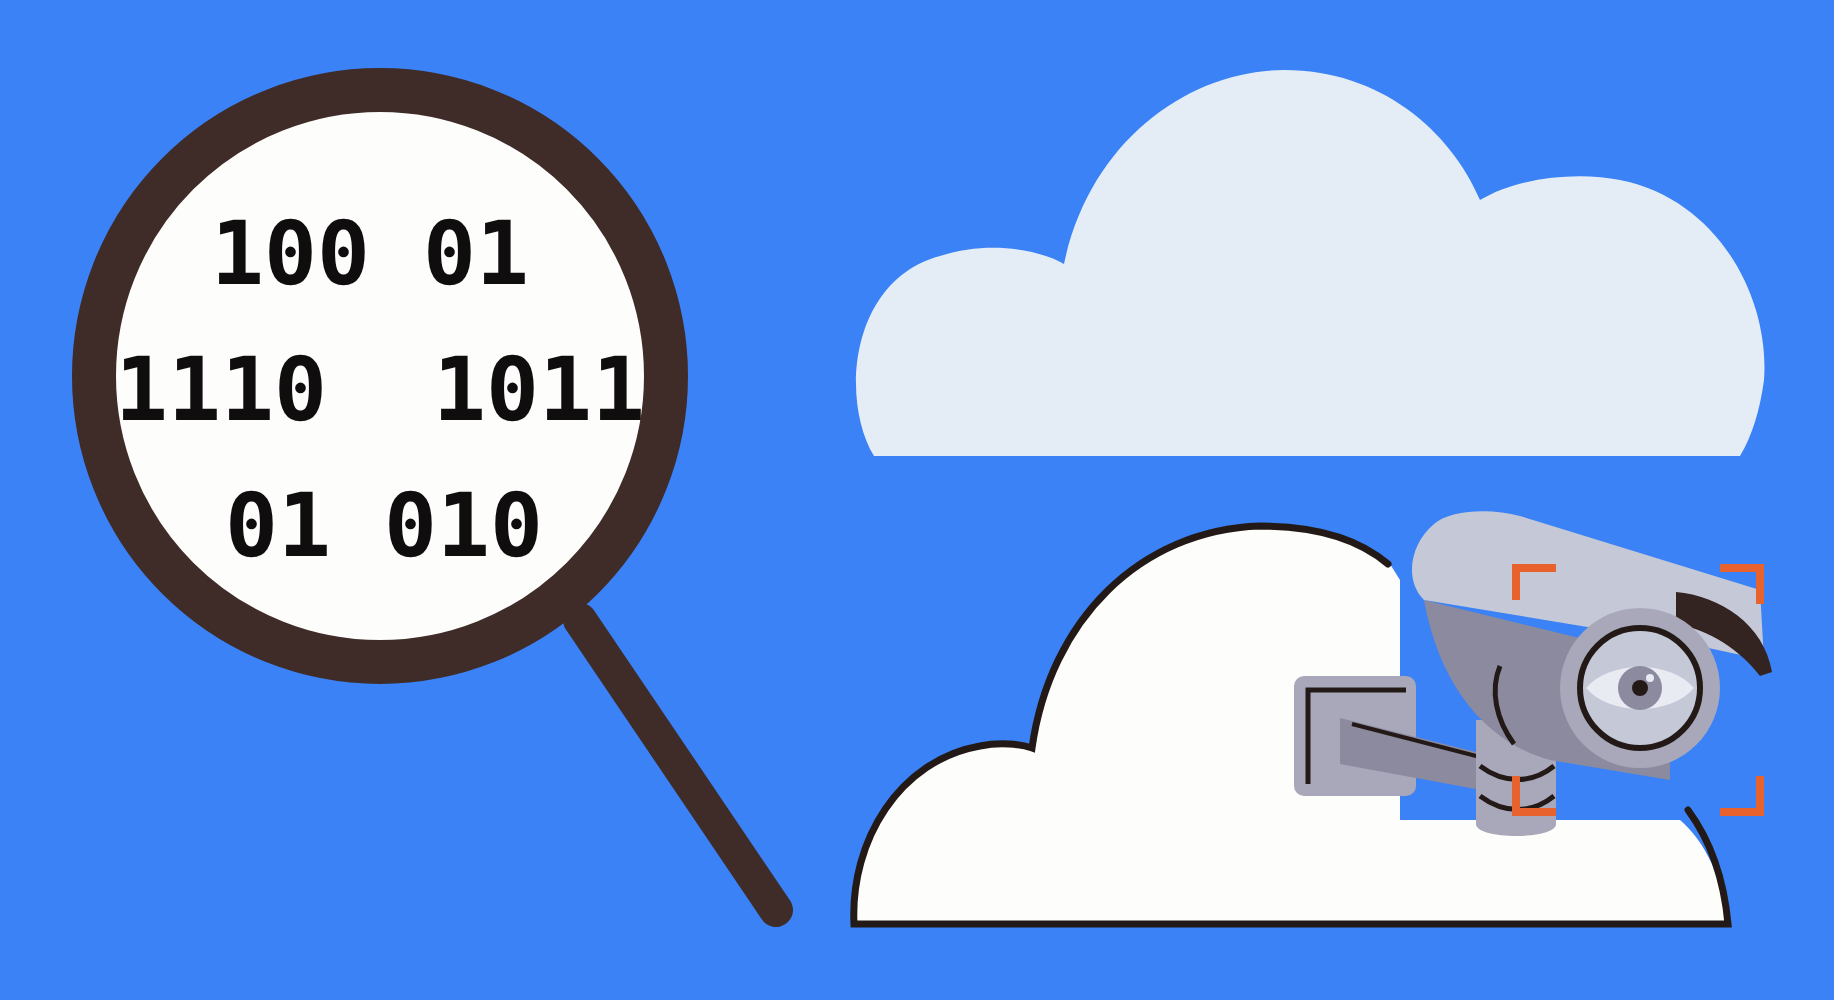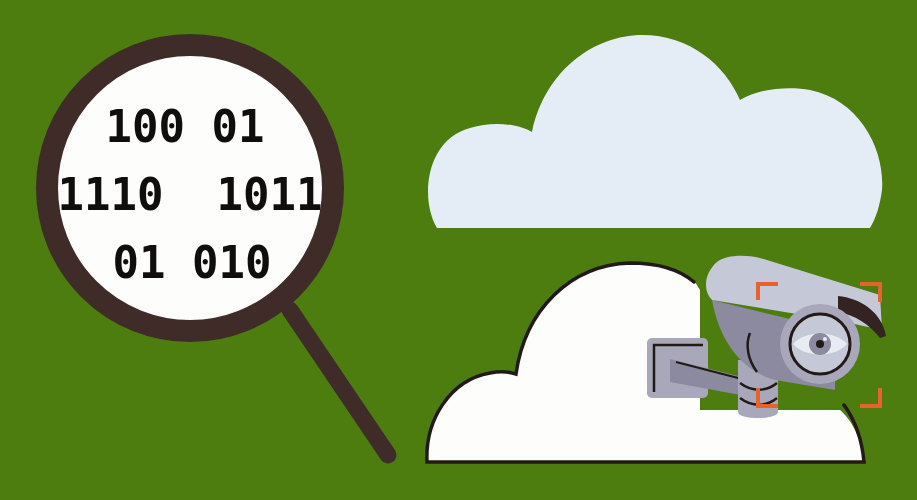--- a/index.html
+++ b/index.html
@@ -1,16 +1,16 @@
 <!DOCTYPE html>
 <html><head>
   <meta charset="utf-8">
   <style>
     html, body { margin: 0; padding: 0; background: #ffffff; }
-    .stage { position: relative; width: 917px; height: 500px; overflow: hidden; background: #4d7c0f; }
+    .stage { position: relative; width: 917px; height: 500px; overflow: hidden; background: #3b82f6; }
     svg { position: absolute; left: 0; top: 0; }
     .binary-text { font-family: "DejaVu Sans Mono", "Liberation Mono", monospace; font-weight: bold; fill: #0f0d0d; }
   </style>
 </head>
 <body>
 
 <div class="stage">
   <svg width="917" height="500" viewBox="0 0 917 500">
 
     <g>

